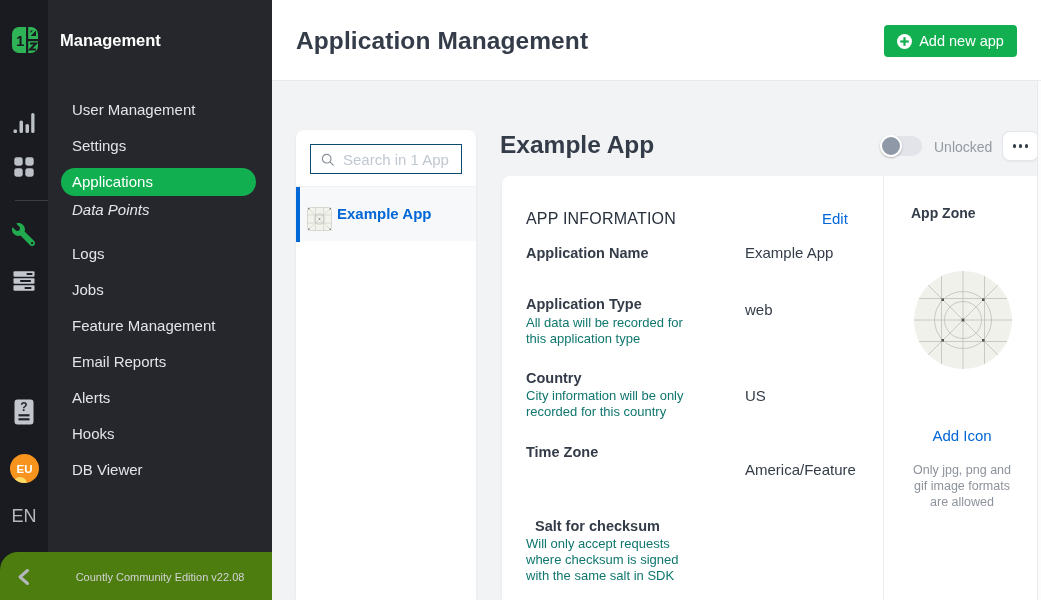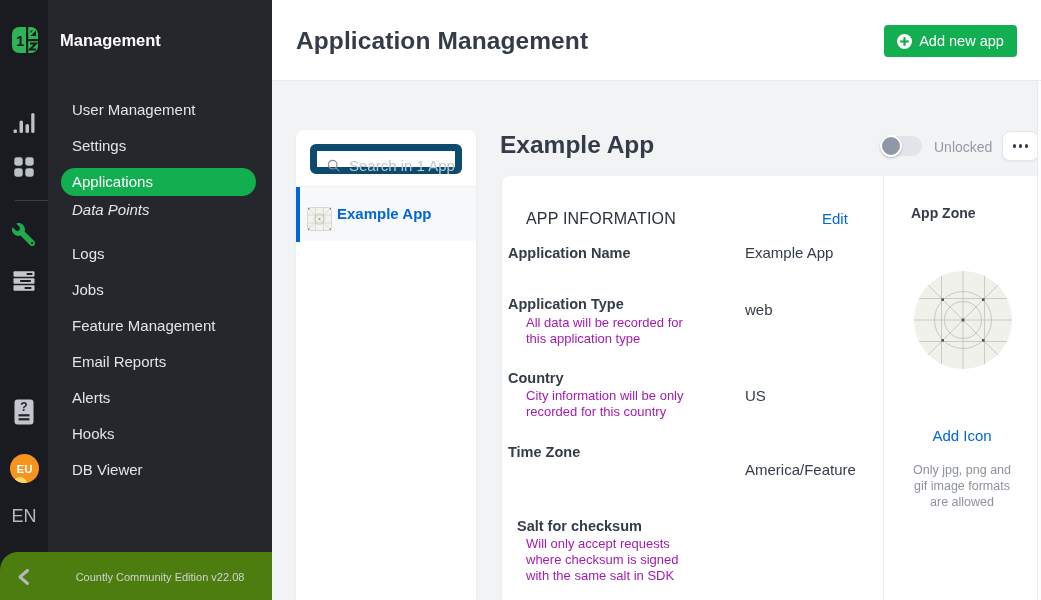--- a/index.html
+++ b/index.html
@@ -15,38 +15,38 @@
 #foot { position:absolute; left:0; top:552px; width:272px; height:48px; background:#4d7c0f; border-top-left-radius:18px; }
 #foottext { position:absolute; left:48px; top:18px; width:224px; text-align:center; font-size:11px; color:#d2d3d6; line-height:14px; }
 #entext { position:absolute; left:0px; top:506px; width:48px; text-align:center; font-size:18px; color:#b4b7bc; }
 
 #main { position:absolute; left:272px; top:0; width:909px; height:600px; }
 #hdr { position:absolute; left:0; top:0; width:769px; height:81px; background:#ffffff; border-bottom:1px solid #e8eaec; }
 #htitle { position:absolute; left:24px; top:28px; font-size:24.5px; font-weight:bold; color:#333c48; line-height:26px; letter-spacing:0.1px; }
 #addbtn { position:absolute; left:612px; top:25px; width:133px; height:32px; background:#12af51; border-radius:4px; color:#fff; display:flex; align-items:center; justify-content:center; gap:7px; font-size:14.5px; }
 
 #lcard { position:absolute; left:24px; top:130px; width:180px; height:470px; background:#ffffff; border-radius:8px 8px 0 0; box-shadow:0 1px 3px rgba(30,40,50,0.06); }
-#search { position:absolute; left:14px; top:14px; width:152px; height:30px; border:7px solid #0c4a6e; border-radius:6px; }
+#search { position:absolute; left:14px; top:14px; width:152px; height:30px; border:1px solid #0c4a6e; border-radius:0; }
 #search .ph { position:absolute; left:32px; top:6px; font-size:15px; color:#c0c7d0; }
 #appitem { position:absolute; left:0; top:56px; width:180px; height:55px; background:#f7f8f9; border-top:1px solid #eff0f2; }
 #appitem .bar { position:absolute; left:0; top:0; width:4px; height:55px; background:#0166d6; }
 #appitem .nm { position:absolute; left:41px; top:17px; font-size:15px; font-weight:bold; color:#0166d6; line-height:20px; }
 
 #rhead { position:absolute; left:228px; top:132px; font-size:24.5px; font-weight:bold; color:#333c48; line-height:26px; }
 #togglewrap { position:absolute; left:609px; top:136px; width:41px; height:20px; background:#e2e4e9; border-radius:10px; }
 #knob { position:absolute; left:-1px; top:-1px; width:22px; height:22px; background:#8f98a6; border:2px solid #ffffff; border-radius:50%; box-shadow:0 1px 2px rgba(0,0,0,0.25); }
 #unlocked { position:absolute; left:662px; top:138px; font-size:14px; color:#949aa2; line-height:18px; }
 #dotsbtn { position:absolute; left:730px; top:131px; width:37px; height:30px; background:#fff; border:1px solid #e3e6ea; border-radius:8px; box-shadow:0 1px 2px rgba(30,40,50,0.06); display:flex; align-items:center; justify-content:center; gap:2.5px; }
 #dotsbtn i { width:3.4px; height:3.4px; border-radius:50%; background:#333c48; display:block; }
 
 #rcard { position:absolute; left:230px; top:176px; width:560px; height:424px; background:#ffffff; border-radius:8px 0 0 0; box-shadow:0 1px 3px rgba(30,40,50,0.06); }
 #divider { position:absolute; left:611px; top:176px; width:1px; height:424px; background:#ececef; }
-.lbl { position:absolute; left:236px; font-size:14.5px; font-weight:bold; color:#333c48; line-height:20px; }
+.lbl { position:absolute; left:254px; font-size:14.5px; font-weight:bold; color:#333c48; line-height:20px; }
 .val { position:absolute; left:473px; font-size:15px; color:#333c48; line-height:20px; }
-.sub { position:absolute; left:254px; font-size:13px; color:#a21caf; line-height:16px; }
+.sub { position:absolute; left:254px; font-size:13px; color:#0f766e; line-height:16px; }
 #appinfo { position:absolute; left:254px; top:210px; font-size:16px; font-weight:500; color:#27303c; line-height:18px; letter-spacing:0.2px; }
 #edit { position:absolute; left:550px; top:210px; font-size:15px; font-weight:500; color:#0166d6; line-height:17px; }
 
 #apicontitle { position:absolute; left:639px; top:203px; font-size:14px; font-weight:bold; color:#333c48; line-height:20px; }
 #addicon { position:absolute; left:611px; top:426px; width:158px; text-align:center; font-size:15px; color:#0166d6; line-height:20px; }
 #iconcaption { position:absolute; left:611px; top:462px; width:158px; text-align:center; font-size:12.5px; color:#8d939b; line-height:16px; }
 </style>
 </head>
 <body>
 

